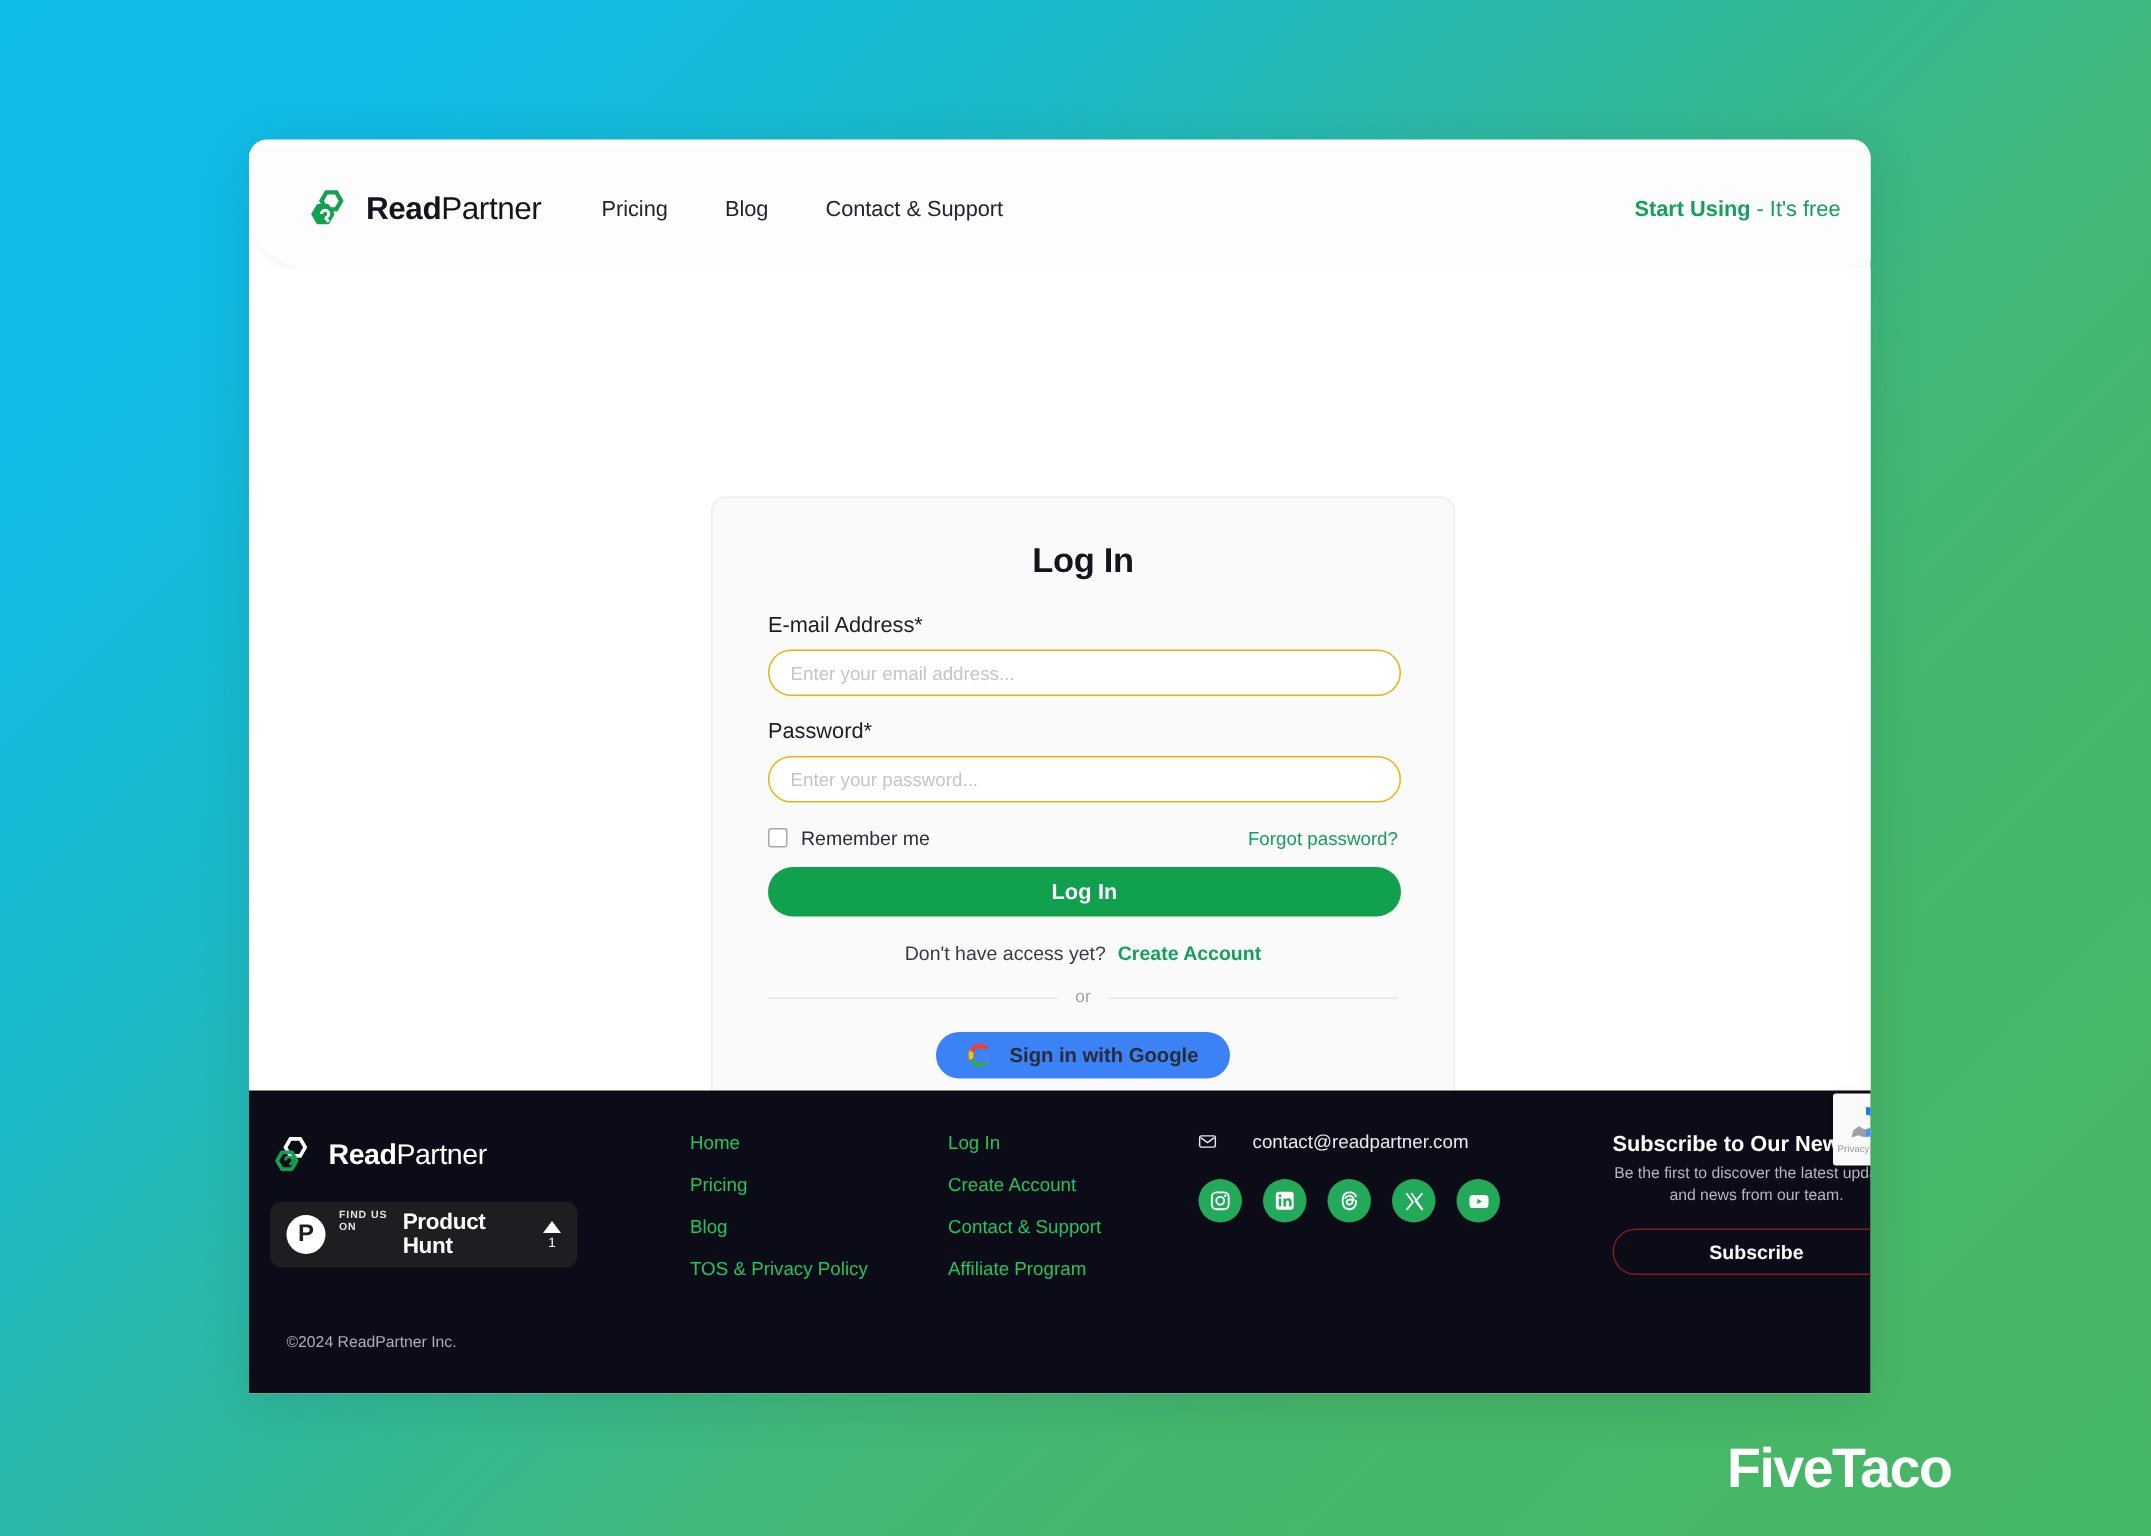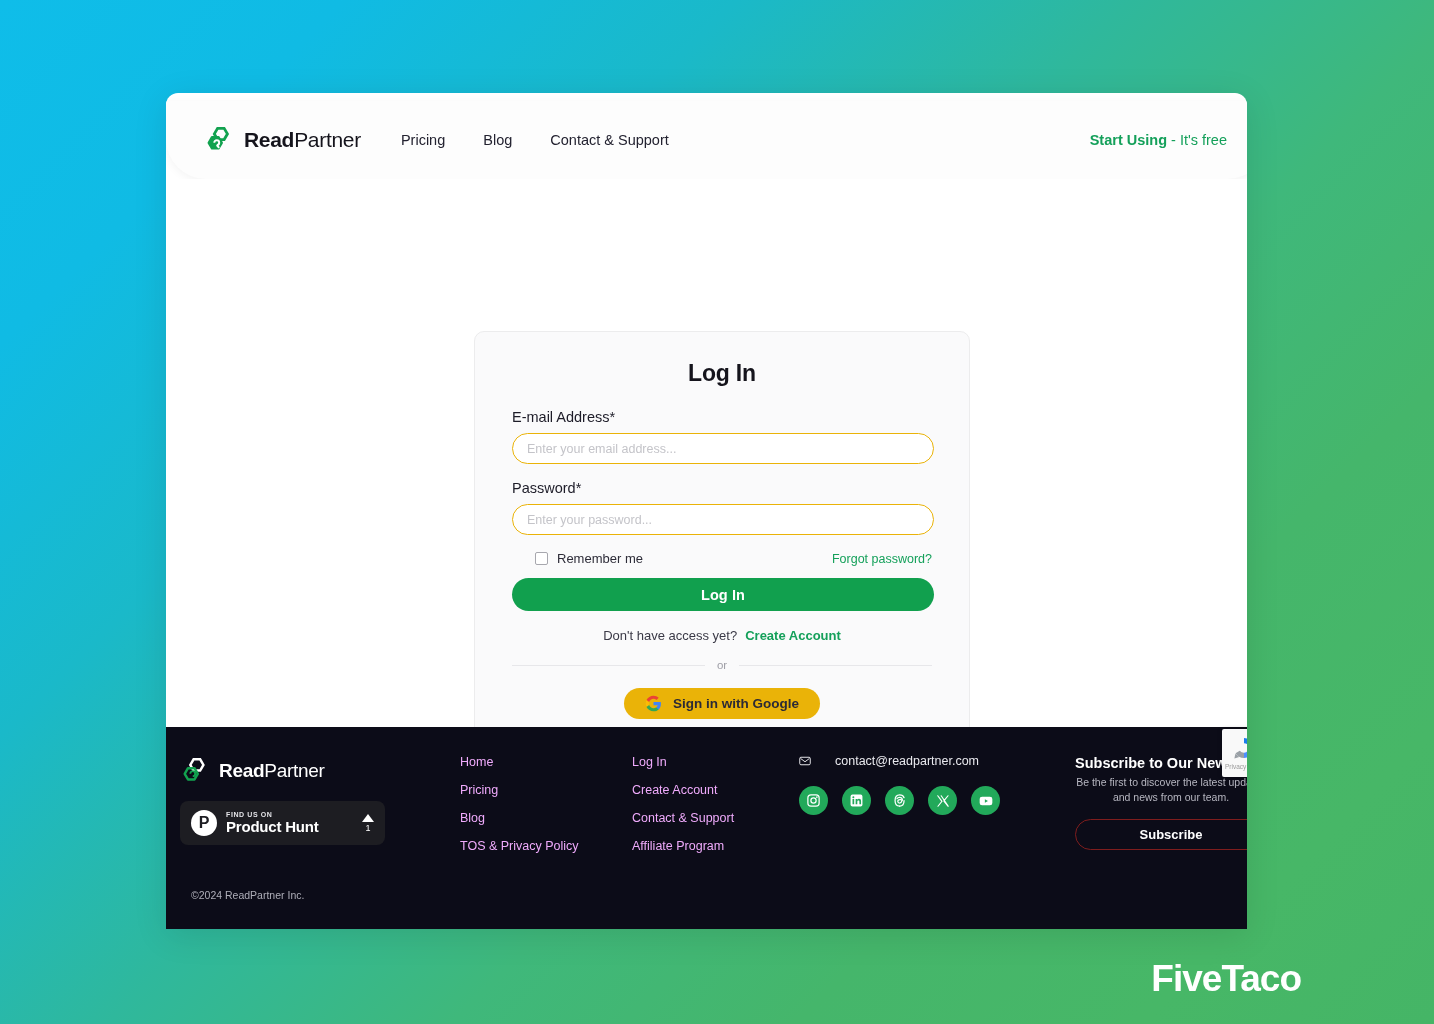--- a/index.html
+++ b/index.html
@@ -147,21 +147,20 @@
   .text-input::placeholder { color: #c4c4c9; }
 
   .gap-16 { height: 16px; }
 
   .options-row {
     display: flex;
     align-items: center;
     justify-content: space-between;
     margin-top: 16px;
     margin-bottom: 12px;
-    margin-left: 23px;
   }
   .remember-wrap {
     display: flex;
     align-items: center;
     gap: 9px;
     cursor: pointer;
   }
   .cbox {
     width: 13px; height: 13px;
     border: 1px solid #a7a7ae;
@@ -215,21 +214,21 @@
   .or-divider .line { flex: 1; height: 1px; background: #e7e7ea; }
   .or-divider .or-text { font-size: 11.5px; color: #9e9ea6; }
 
   .google-wrap { text-align: center; margin-top: 17px; }
   .btn-google {
     display: inline-flex;
     align-items: center;
     gap: 11px;
     height: 31px;
     padding: 0 21px;
-    background: #eab308;
+    background: #3b82f6;
     border: none;
     border-radius: 16px;
     font-size: 13.5px;
     font-weight: 700;
     font-family: "Liberation Sans", sans-serif;
     color: #2b2a36;
     cursor: pointer;
   }
   .g-icon { width: 17px; height: 17px; display: block; flex: none; }
 
@@ -275,21 +274,21 @@
     cursor: pointer;
   }
   .ph-logo {
     width: 26px; height: 26px;
     border-radius: 50%;
     background: #ffffff;
     display: flex; align-items: center; justify-content: center;
     flex: none;
   }
   .ph-logo span { color: #1d1d22; font-weight: 700; font-size: 16px; line-height: 1; }
-  .ph-texts { display: flex; flex-direction: column; line-height: 1.05; }
+  .ph-texts { display: flex; flex-direction: row; line-height: 1.05; }
   .ph-find { font-size: 7px; font-weight: 700; letter-spacing: 0.6px; color: #e4e4e8; }
   .ph-name { font-size: 15px; font-weight: 700; color: #ffffff; letter-spacing: -0.2px; }
   .ph-vote {
     margin-left: auto;
     display: flex; flex-direction: column;
     align-items: center; gap: 1px;
   }
   .ph-tri {
     width: 0; height: 0;
     border-left: 6px solid transparent;
@@ -297,21 +296,21 @@
     border-bottom: 8px solid #ffffff;
   }
   .ph-count { font-size: 9px; color: #ffffff; }
 
   .fcol-links { position: absolute; top: 28px; }
   .fcol-links.c1 { left: 294px; }
   .fcol-links.c2 { left: 466px; }
   .flink {
     display: block;
     font-size: 12.5px;
-    color: #f0abfc;
+    color: #22c55e;
     text-decoration: none;
     margin-bottom: 14px;
     white-space: nowrap;
     cursor: pointer;
   }
 
   .fcol-contact { position: absolute; left: 633px; top: 27px; }
   .mail-row { display: flex; align-items: center; gap: 24px; cursor: pointer; }
   .mail-ico { width: 12px; height: 12px; display: block; flex: none; }
   .mail-text { font-size: 12.5px; color: #e9e9ee; white-space: nowrap; }

